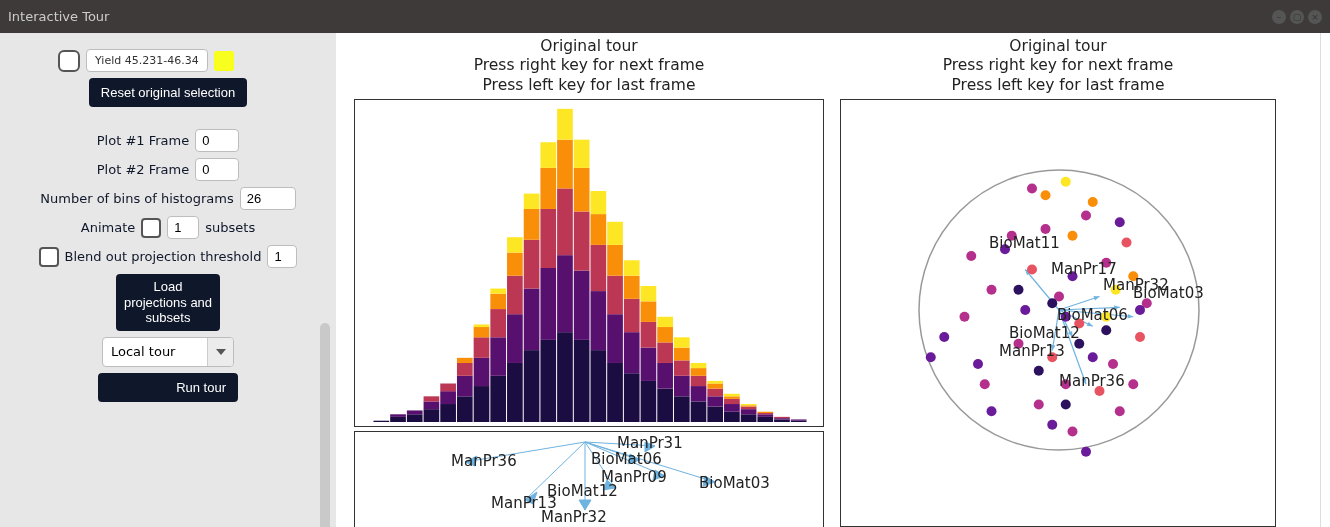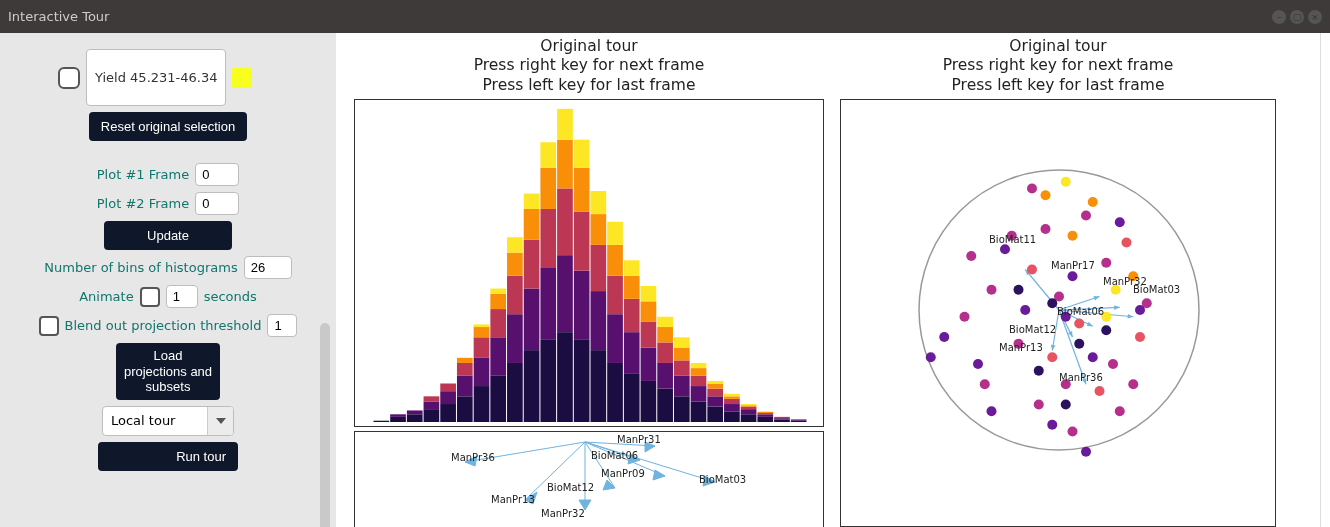--- a/index.html
+++ b/index.html
@@ -7,42 +7,42 @@
   .titlebar { height: 33px; background: #3f3a3a; color: #ccc; display: flex; align-items: center; padding: 0 8px; font-size: 13px; }
   .titlebar .title { flex: 1; }
   .winbtns { display:flex; gap:4px; }
   .winbtn { width:14px; height:14px; border-radius:50%; background:#555; display:flex; align-items:center; justify-content:center; color:#333; font-size:9px; cursor:pointer; }
   .app { display:flex; height: 501px; }
   .sidebar { width: 336px; background: #e7e7e7; position: relative; overflow:hidden; }
   .panel { padding: 10px 14px 14px 14px; }
   .row { display:flex; align-items:center; justify-content:center; gap:6px; margin:6px 0; }
   .row.left { justify-content:flex-start; margin-left:44px; }
   .chk { width:22px; height:22px; border:2.5px solid #555; border-radius:6px; background:#fff; }
-  .pill { border:1px solid #bdbdbd; border-radius:4px; padding:20px 8px; background:#fff; font-size:13px; color:#333; min-width:28px; text-align:left; }
+  .pill { border:1px solid #bdbdbd; border-radius:4px; padding:4px 8px; background:#fff; font-size:11px; color:#333; min-width:28px; text-align:left; }
   .swatch { width:20px; height:20px; background:#f8ff1f; border-radius:2px; }
   .btn { background:#0f172a; color:#fff; border:none; border-radius:4px; padding:7px 12px; font-size:13px; cursor:pointer; text-align:center; }
   .btn.block { width: 128px; }
   .btn.wide { width: 140px; text-align: right; }
-  .label { font-size:13px; color:#0f766e; }
+  .label { font-size:13px; color:#0f172a; }
   .num { width:44px; border:1px solid #bdbdbd; border-radius:4px; padding:3px 6px; font-size:13px; background:#fff; }
   .select { display:flex; align-items:center; border:1px solid #bdbdbd; border-radius:4px; background:#fff; overflow:hidden; width:132px; }
   .select .seltext { flex:1; padding:5px 8px; font-size:13px; }
   .select .selbtn { width:26px; height:28px; background:#ececec; display:flex; align-items:center; justify-content:center; border-left:1px solid #ccc; cursor:pointer; }
   .scrollthumb { position:absolute; right:6px; top:290px; width:10px; height:210px; background:#c9c9c9; border-radius:5px; }
 
   .main { flex:1; padding: 4px 6px 4px 18px; display:flex; gap:16px; }
   .col { display:flex; flex-direction:column; align-items:center; }
   .plot-title { text-align:center; font-size:15.5px; color:#222; line-height:1.25; margin-bottom:4px; }
   .plotframe { border:1px solid #333; background:#fff; position:relative; }
   .plot1 { width: 470px; height: 328px; }
   .plot1b { width: 470px; height: 100px; margin-top:4px; }
   .plot2 { width: 436px; height: 428px; }
   .right-edge { width:10px; background:#fff; border-left:1px solid #ddd; position:relative; }
 
-  .axis-label { position:absolute; font-size:10px; color:#222; white-space:nowrap; pointer-events:none; }
+  .axis-label { position:absolute; font-size:15px; color:#222; white-space:nowrap; pointer-events:none; }
 </style>
 </head>
 <body>
 
 <div class="titlebar">
   <span class="title">Interactive Tour</span>
   <div class="winbtns">
     <div class="winbtn">–</div>
     <div class="winbtn">▢</div>
     <div class="winbtn">×</div>
@@ -66,34 +66,31 @@
       <div style="height:10px"></div>
 
       <div class="row">
         <span class="label">Plot #1 Frame</span>
         <input class="num" value="0" style="">
       </div>
       <div class="row">
         <span class="label">Plot #2 Frame</span>
         <input class="num" value="0" style="">
       </div>
-      <div class="row">
-        <button class="btn block">Update</button>
-      </div>
 
       <div class="row">
         <span class="label">Number of bins of histograms</span>
-        <input class="num" style="width: 48px;" value="26">
+        <input class="num" style="width: 56px;" value="26">
       </div>
 
       <div class="row">
         <span class="label">Animate</span>
         <span class="chk" style="width:20px;height:20px;border-width:2px;border-radius:4px"></span>
         <input class="num" style="width: 32px;" value="1">
-        <span class="label">seconds</span>
+        <span class="label">subsets</span>
       </div>
 
       <div class="row">
         <span class="chk" style="width:20px;height:20px;border-width:2px;border-radius:4px"></span>
         <span class="label">Blend out projection threshold</span>
         <input class="num" style="width: 30px;" value="1">
       </div>
 
       <div class="row">
         <button class="btn" style="width:104px;white-space:normal;line-height:1.2;padding:5px 5px">Load projections and subsets</button>

